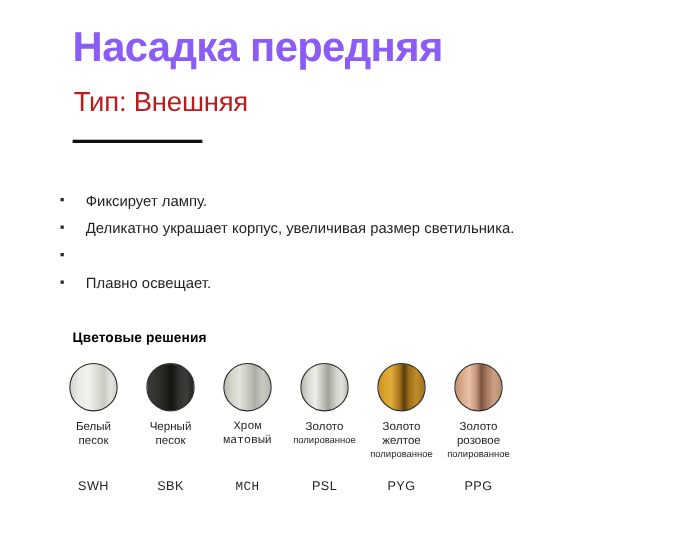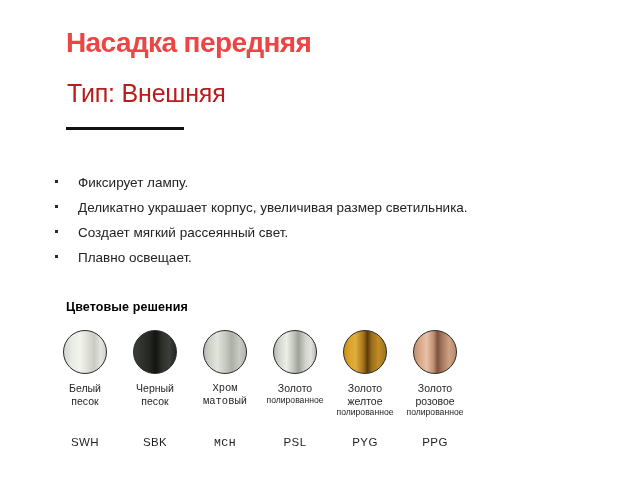--- a/index.html
+++ b/index.html
@@ -22,25 +22,25 @@
     width: 630px;
     height: 490px;
     background: #ffffff;
   }
 
   
   .title {
     position: absolute;
     left: 66px;
     top: 21px;
-    font-size: 28px;
+    font-size: 38px;
     font-weight: bold;
     letter-spacing: -0.6px;
     line-height: 44px;
-    color: #ef4444;
+    color: #8b5cf6;
     white-space: nowrap;
   }
   .subtitle {
     position: absolute;
     left: 67px;
     top: 78px;
     font-size: 25px;
     font-weight: normal;
     line-height: 30px;
     color: #b91c1c;
@@ -153,21 +153,20 @@
     <div class="feature-row">
       <span class="feature-bullet"></span>
       <span class="feature-text">Фиксирует лампу.</span>
     </div>
     <div class="feature-row">
       <span class="feature-bullet"></span>
       <span class="feature-text">Деликатно украшает корпус, увеличивая размер светильника.</span>
     </div>
     <div class="feature-row">
       <span class="feature-bullet"></span>
-      <span class="feature-text">Создает мягкий рассеянный свет.</span>
     </div>
     <div class="feature-row">
       <span class="feature-bullet"></span>
       <span class="feature-text">Плавно освещает.</span>
     </div>
   </div>
 
   <div class="colors-heading">Цветовые решения</div>
 
   <div class="swatches">

